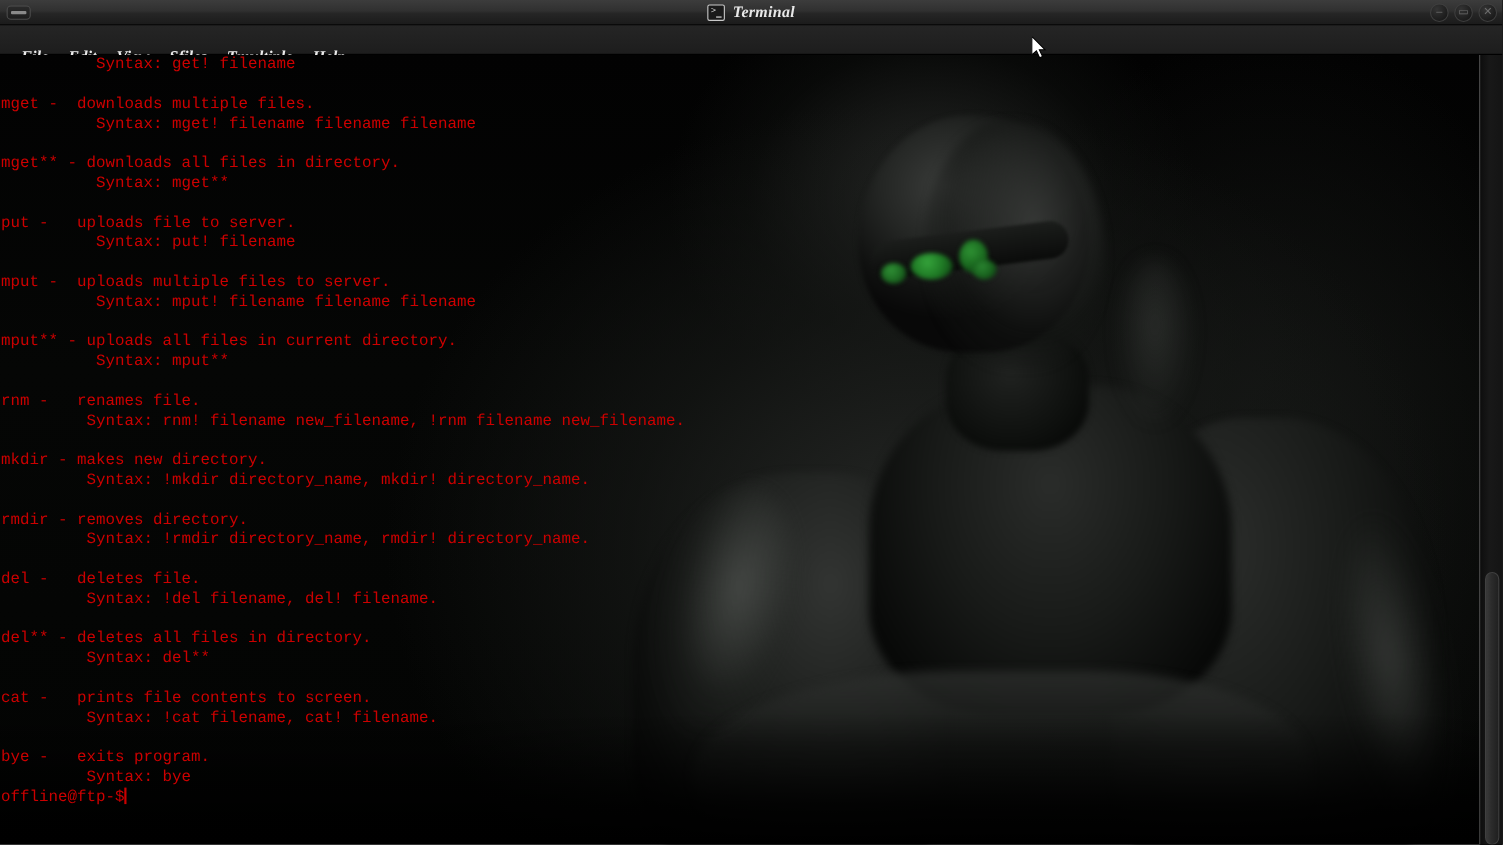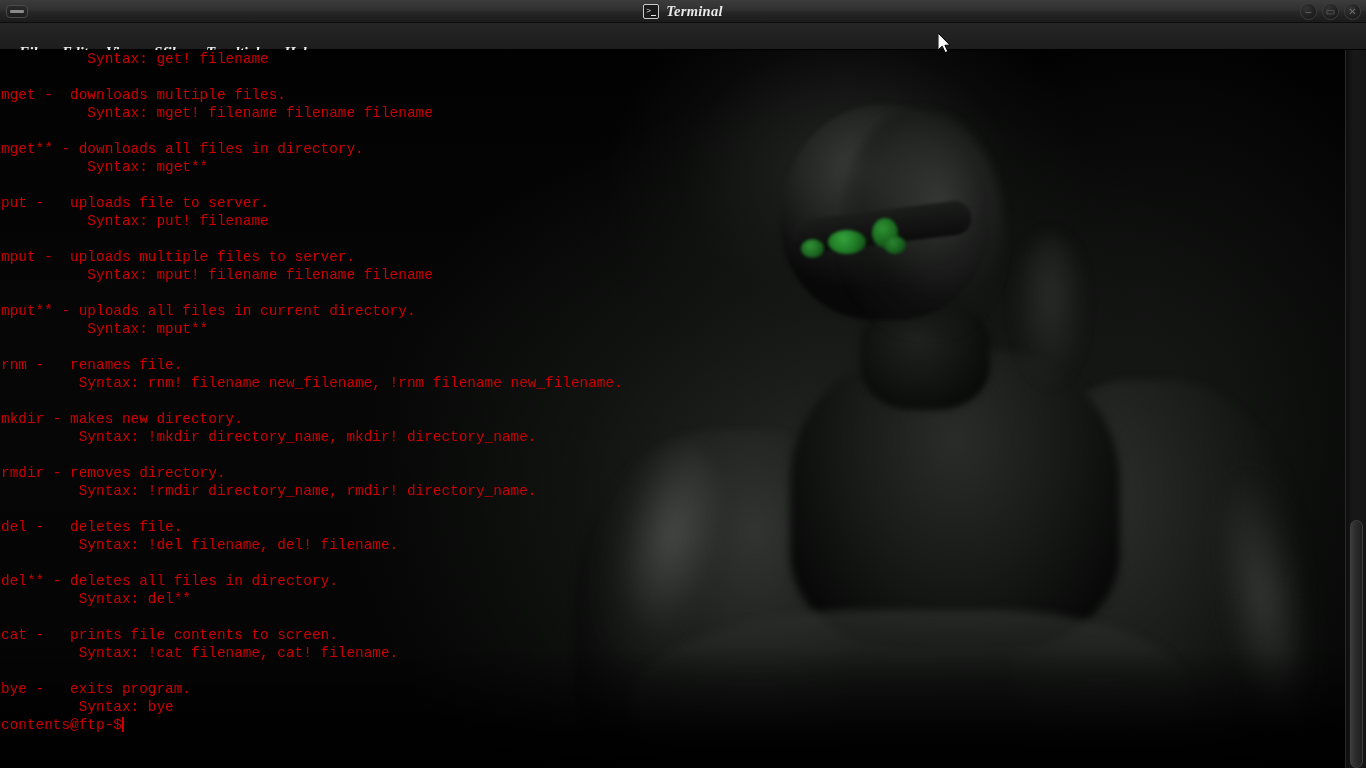--- a/index.html
+++ b/index.html
@@ -418,21 +418,21 @@
          Syntax: !del filename, del! filename.
 
 del** - deletes all files in directory.
          Syntax: del**
 
 cat -   prints file contents to screen.
          Syntax: !cat filename, cat! filename.
 
 bye -   exits program.
          Syntax: bye
-</span><span>contents@ftp-$</span><span class="cursor"></span></div>
+</span><span>offline@ftp-$</span><span class="cursor"></span></div>
 
   </div>
 
   <div class="scrollbar">
     <div class="scroll-thumb"></div>
   </div>
 
   <svg class="mouse" width="16" height="24" viewBox="0 0 16 24">
     <polygon points="0,0 0,17 4.2,13.2 7.2,19.6 9.8,18.4 6.9,12.2 12,12.2" fill="#ffffff" stroke="#000000" stroke-width="1"></polygon>
   </svg>

